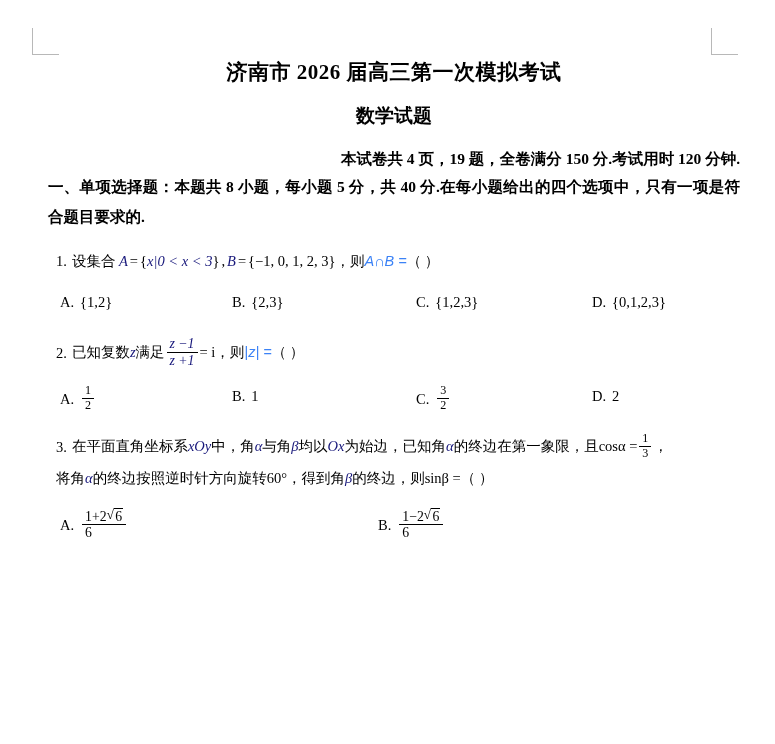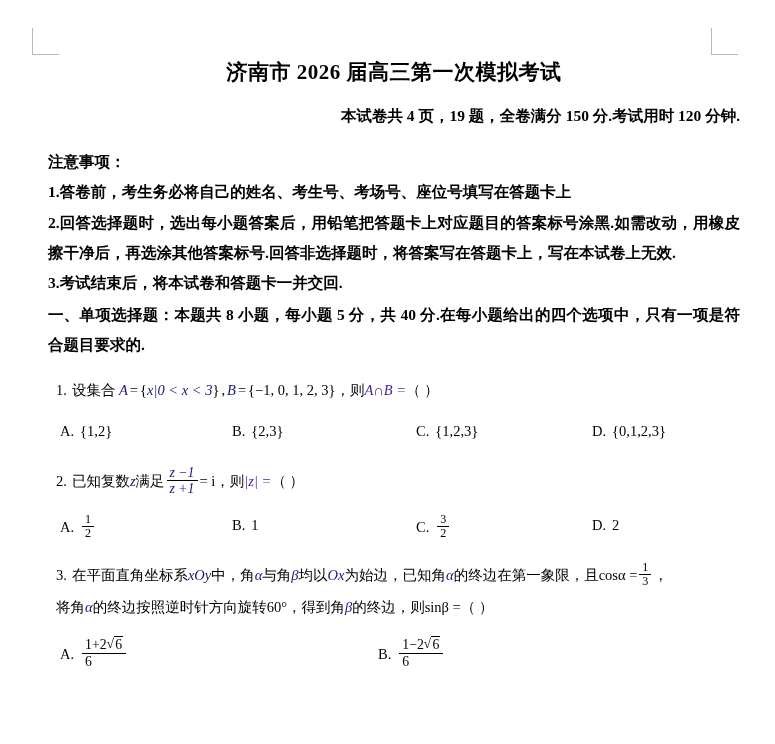--- a/index.html
+++ b/index.html
@@ -115,23 +115,23 @@
     padding-right: 5px;
   }
   .q-indent {
     display: inline-block;
     padding-left: 8px;
   }
   .cn { font-family: "Liberation Serif", "DejaVu Serif", serif; }
 
   
   .math {
-    font-family: Liberation Serif, serif;
+    font-family: Liberation Sans, sans-serif;
     font-style: italic;
-    color: #4c1d95;
+    color: #3b82f6;
   }
   .math-up {
     font-family: "Liberation Serif", "DejaVu Serif", serif;
     font-style: normal;
     color: #000;
   }
   .mi { font-style: italic; color: #16167a; }
   .mn { font-style: normal; color: #000; }
   .op { font-style: normal; color: #000; padding: 0 2px; }
 
@@ -210,28 +210,23 @@
 <body>
 
 <div class="page">
 
   <div class="crop-mark tl"></div>
   <div class="crop-mark tr"></div>
 
   <div class="content">
 
     <div class="doc-title">济南市 2026 届高三第一次模拟考试</div>
+    <div class="doc-subtitle">数学试题</div>
     <div class="doc-meta">本试卷共 4 页，19 题，全卷满分 150 分.考试用时 120 分钟.</div>
 
-    <div class="notice">
-      <div class="notice-title">注意事项：</div>
-      <div class="notice-item">1.答卷前，考生务必将自己的姓名、考生号、考场号、座位号填写在答题卡上</div>
-      <div class="notice-item">2.回答选择题时，选出每小题答案后，用铅笔把答题卡上对应题目的答案标号涂黑.如需改动，用橡皮擦干净后，再选涂其他答案标号.回答非选择题时，将答案写在答题卡上，写在本试卷上无效.</div>
-      <div class="notice-item">3.考试结束后，将本试卷和答题卡一并交回.</div>
-    </div>
 
     <div class="section-head">一、单项选择题：本题共 8 小题，每小题 5 分，共 40 分.在每小题给出的四个选项中，只有一项是符合题目要求的.</div>
 
     <div class="question">
       <span class="q-line">
         <span class="q-num">1.</span><span class="cn">设集合</span>&nbsp;<span class="mi">A</span><span class="op">=</span><span class="setbr">{</span><span class="mi">x|0 &lt; x &lt; 3</span><span class="setbr">}</span><span class="op">,</span><span class="mi">B</span><span class="op">=</span><span class="setbr">{</span><span class="mn">−1, 0, 1, 2, 3</span><span class="setbr">}</span><span class="cn">，则</span><span class="math">A∩B =</span><span class="mn">（        ）</span>
       </span>
 
       <div class="opts">
         <span class="opt opt-c1"><span class="lbl">A.</span><span class="mn">{1,2}</span></span>

